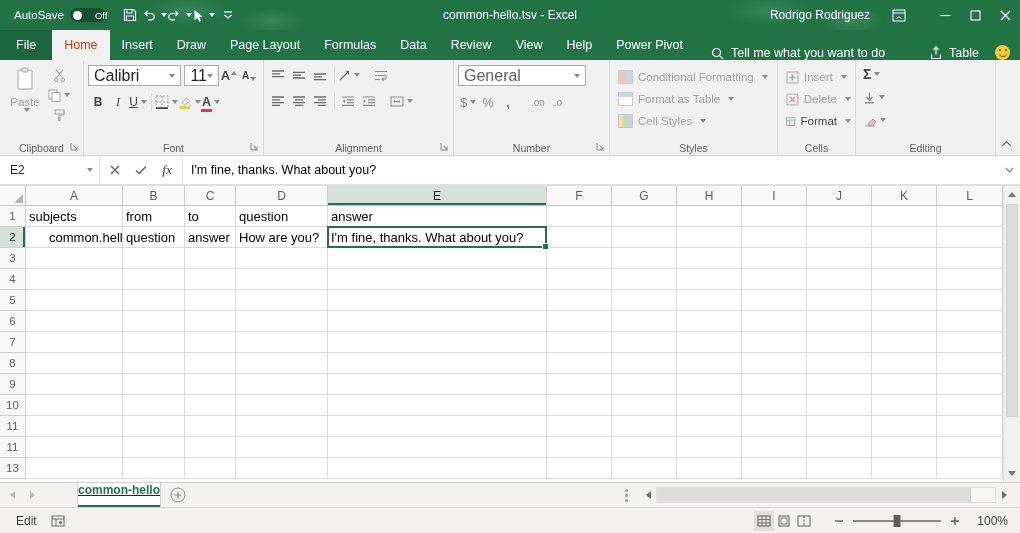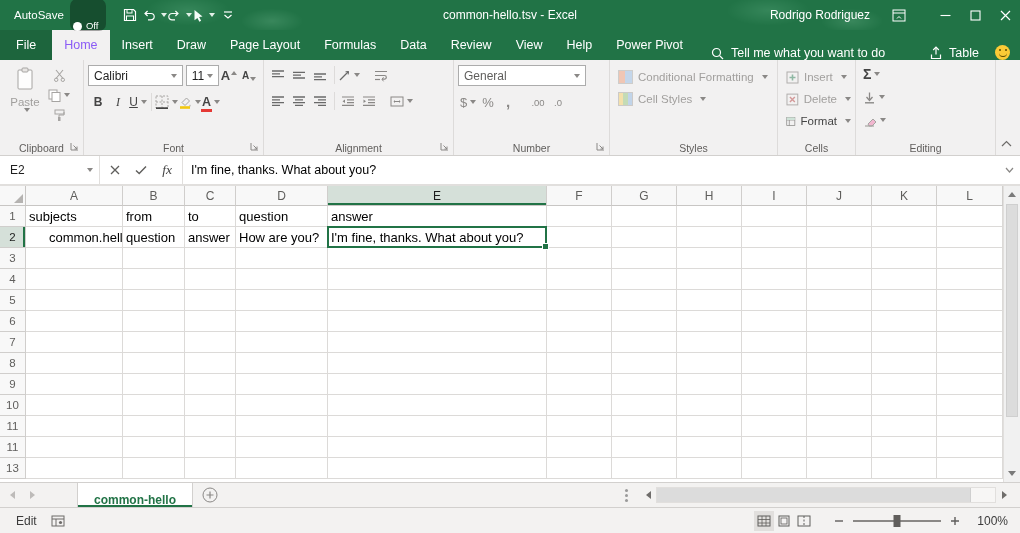--- a/index.html
+++ b/index.html
@@ -7,38 +7,38 @@
   body{font-family:"Liberation Sans",sans-serif;font-size:12px;color:#262626;background:#fff;}
   .app{width:1020px;height:533px;display:flex;flex-direction:column;background:#fff;position:relative;}
 
   
   .titlebar{height:30px;background:#217346;flex:0 0 auto;display:flex;align-items:center;color:#fff;position:relative;}
   .tb-art{position:absolute;top:0;bottom:0;width:210px;opacity:.16;pointer-events:none;
     background:radial-gradient(ellipse 60px 22px at 30% 35%,#9fe8c0 0%,transparent 70%),
                radial-gradient(ellipse 45px 18px at 70% 70%,#b4f0cd 0%,transparent 70%);}
   .tb-art.left{left:125px;} .tb-art.right{right:105px;}
   .autosave{display:flex;align-items:center;gap:6px;margin-left:14px;font-size:11.5px;white-space:nowrap;}
-  .as-pill{width:36px;height:32px;border-radius:7px;background:rgba(0,0,0,.32);display:flex;align-items:flex-end;gap:4px;padding:0 3px;cursor:default;}
+  .as-pill{width:36px;height:14px;border-radius:7px;background:rgba(0,0,0,.32);display:flex;align-items:center;gap:13px;padding:0 3px;cursor:default;}
   .as-knob{width:9px;height:9px;border-radius:50%;background:#fff;flex:0 0 auto;}
   .as-state{font-size:9.5px;color:#fff;}
   .qat{display:flex;align-items:center;margin-left:12px;}
   .qat-btn{display:flex;align-items:center;justify-content:center;min-width:24px;height:26px;gap:2px;cursor:default;}
   .dd{display:inline-block;width:0;height:0;border-left:3px solid transparent;border-right:3px solid transparent;border-top:4px solid #8a8886;margin-left:3px;vertical-align:middle;}
   .dd.white{border-top-color:#e9f2ec;}
   .tb-title{position:absolute;left:0;right:0;text-align:center;font-size:12px;color:#fff;pointer-events:none;}
   .tb-right{margin-left:auto;display:flex;align-items:center;height:100%;position:relative;}
   .tb-user{font-size:12px;margin-right:14px;white-space:nowrap;}
   .tb-btn{width:30px;height:30px;display:flex;align-items:center;justify-content:center;cursor:default;}
   .tb-btn.gap{margin-right:16px;}
 
   
   .tabrow{height:30px;background:#217346;flex:0 0 auto;display:flex;align-items:flex-end;color:#fff;}
   .rtab{padding:0 12px;line-height:30px;font-size:12.5px;cursor:default;white-space:nowrap;}
   .rtab.file{background:rgba(0,0,0,.12);padding:0 16px;}
-  .rtab.active{background:#f2f1f1;color:#8b5cf6;}
+  .rtab.active{background:#f2f1f1;color:#c2410c;}
   .tellme{display:flex;align-items:center;gap:7px;margin-left:16px;font-size:12.5px;white-space:nowrap;cursor:default;}
   .tabrow-right{margin-left:auto;display:flex;align-items:center;gap:16px;margin-right:10px;}
   .share{display:flex;align-items:center;gap:6px;font-size:12.5px;cursor:default;}
   .smiley{width:15px;height:15px;border-radius:50%;background:#fbcb36;position:relative;display:inline-block;cursor:default;}
   .smiley::before{content:'';position:absolute;left:3.5px;top:4px;width:2px;height:2px;background:#5c4a00;border-radius:50%;box-shadow:6px 0 0 #5c4a00;}
   .smiley::after{content:'';position:absolute;left:3.5px;top:6.5px;width:8px;height:4.5px;border-bottom:1.5px solid #5c4a00;border-radius:0 0 8px 8px;}
 
   
   .ribbon{height:96px;background:#f2f1f1;flex:0 0 auto;display:flex;border-bottom:1px solid #d2d0ce;position:relative;}
   .rgroup{position:relative;height:100%;border-right:1px solid #dddbda;padding:5px 4px 16px;flex:0 0 auto;}
@@ -54,21 +54,21 @@
   
   .g-clipboard{width:84px;}
   .clip-flex{display:flex;}
   .paste-btn{display:flex;flex-direction:column;align-items:center;width:42px;padding-top:2px;cursor:default;}
   .paste-lbl{font-size:11.5px;margin-top:5px;}
   .clip-small{display:flex;flex-direction:column;gap:4px;margin-left:2px;padding-top:2px;}
   .clip-small .sbtn{height:16px;}
 
   
   .g-font{width:180px;}
-  .combo{background:#fff;border:1px solid #acacac;height:21px;display:flex;align-items:center;padding:0 5px;font-size:12px;color:#1f1f1f;cursor:default;white-space:nowrap;}
+  .combo{background:#fff;border:1px solid #acacac;height:21px;display:flex;align-items:center;padding:0 5px;font-size:16px;color:#1f1f1f;cursor:default;white-space:nowrap;}
   .combo .dd{margin-left:auto;}
   .combo.font-name{width:101px;}
   .combo.font-size{width:35px;margin-left:3px;}
   .bigA{font-size:13px;font-weight:bold;color:#444;}
   .smA{font-size:10px;font-weight:bold;color:#444;}
   .tri-up{width:0;height:0;border-left:3px solid transparent;border-right:3px solid transparent;border-bottom:4px solid #8a8886;margin-left:1px;margin-bottom:6px;}
   .tri-down{width:0;height:0;border-left:3px solid transparent;border-right:3px solid transparent;border-top:4px solid #8a8886;margin-left:1px;margin-top:6px;}
   .b-bold{font-weight:bold;}
   .b-italic{font-style:italic;font-family:"Liberation Serif",serif;}
   .b-underline{text-decoration:underline;}
@@ -141,21 +141,21 @@
   .vs-thumb{width:100%;height:82%;background:#dcdcdc;border:1px solid #cfcfcf;cursor:default;}
   .tri{width:0;height:0;display:inline-block;}
   .tri.up{border-left:4px solid transparent;border-right:4px solid transparent;border-bottom:5px solid #7a7a7a;}
   .tri.down{border-left:4px solid transparent;border-right:4px solid transparent;border-top:5px solid #7a7a7a;}
   .tri.left{border-top:4px solid transparent;border-bottom:4px solid transparent;border-right:5px solid #9a9a9a;}
   .tri.right{border-top:4px solid transparent;border-bottom:4px solid transparent;border-left:5px solid #9a9a9a;}
 
   
   .sheetbar{height:25px;flex:0 0 auto;background:#f3f2f1;border-top:1px solid #d2d0ce;display:flex;align-items:stretch;}
   .sheet-nav{display:flex;align-items:center;gap:15px;padding:0 10px;}
-  .sheettab{margin-left:32px;display:flex;align-items:flex-end;padding:0 16px;background:#fff;border-right:1px solid #d2d0ce;border-left:1px solid #d2d0ce;box-shadow:inset 0 -2px 0 #217346;cursor:default;}
+  .sheettab{margin-left:32px;display:flex;align-items:flex-start;padding:0 0;background:#fff;border-right:1px solid #d2d0ce;border-left:1px solid #d2d0ce;box-shadow:inset 0 -2px 0 #217346;cursor:default;text-decoration:underline;}
   .sheettab span{color:#217346;font-weight:bold;font-size:12px;}
   .newsheet{display:flex;align-items:center;justify-content:center;width:34px;cursor:default;}
   .sb-spacer{flex:1;}
   .dots{width:3px;height:3px;background:#9a9a9a;border-radius:50%;box-shadow:0 5px 0 #9a9a9a,0 -5px 0 #9a9a9a;align-self:center;margin:0 12px;}
   .hscroll{display:flex;align-items:stretch;width:372px;margin-right:8px;}
   .hs-btn{flex:0 0 16px;display:flex;align-items:center;justify-content:center;cursor:default;}
   .hs-track{flex:1;margin:4px 0;background:#f7f6f5;border:1px solid #e1dfdd;display:flex;}
   .hs-thumb{width:93%;background:#dcdcdc;border-right:1px solid #cfcfcf;cursor:default;}
 
   
@@ -491,20 +491,25 @@
       </span>
     </div>
 
     <div class="rgroup g-styles">
       <div class="stylerow">
         <span class="micon cf"></span>
         <span class="disabled-text">Conditional Formatting</span>
         <span class="dd"></span>
       </div>
       <div class="stylerow">
+        <span class="micon ft"></span>
+        <span class="disabled-text">Format as Table</span>
+        <span class="dd"></span>
+      </div>
+      <div class="stylerow">
         <span class="micon cs"></span>
         <span class="disabled-text">Cell Styles</span>
         <span class="dd"></span>
       </div>
       <span class="rgroup-label">Styles</span>
     </div>
 
     <div class="rgroup g-cells">
       <div class="cellrow">
         <svg width="13" height="13" viewBox="0 0 13 13">

